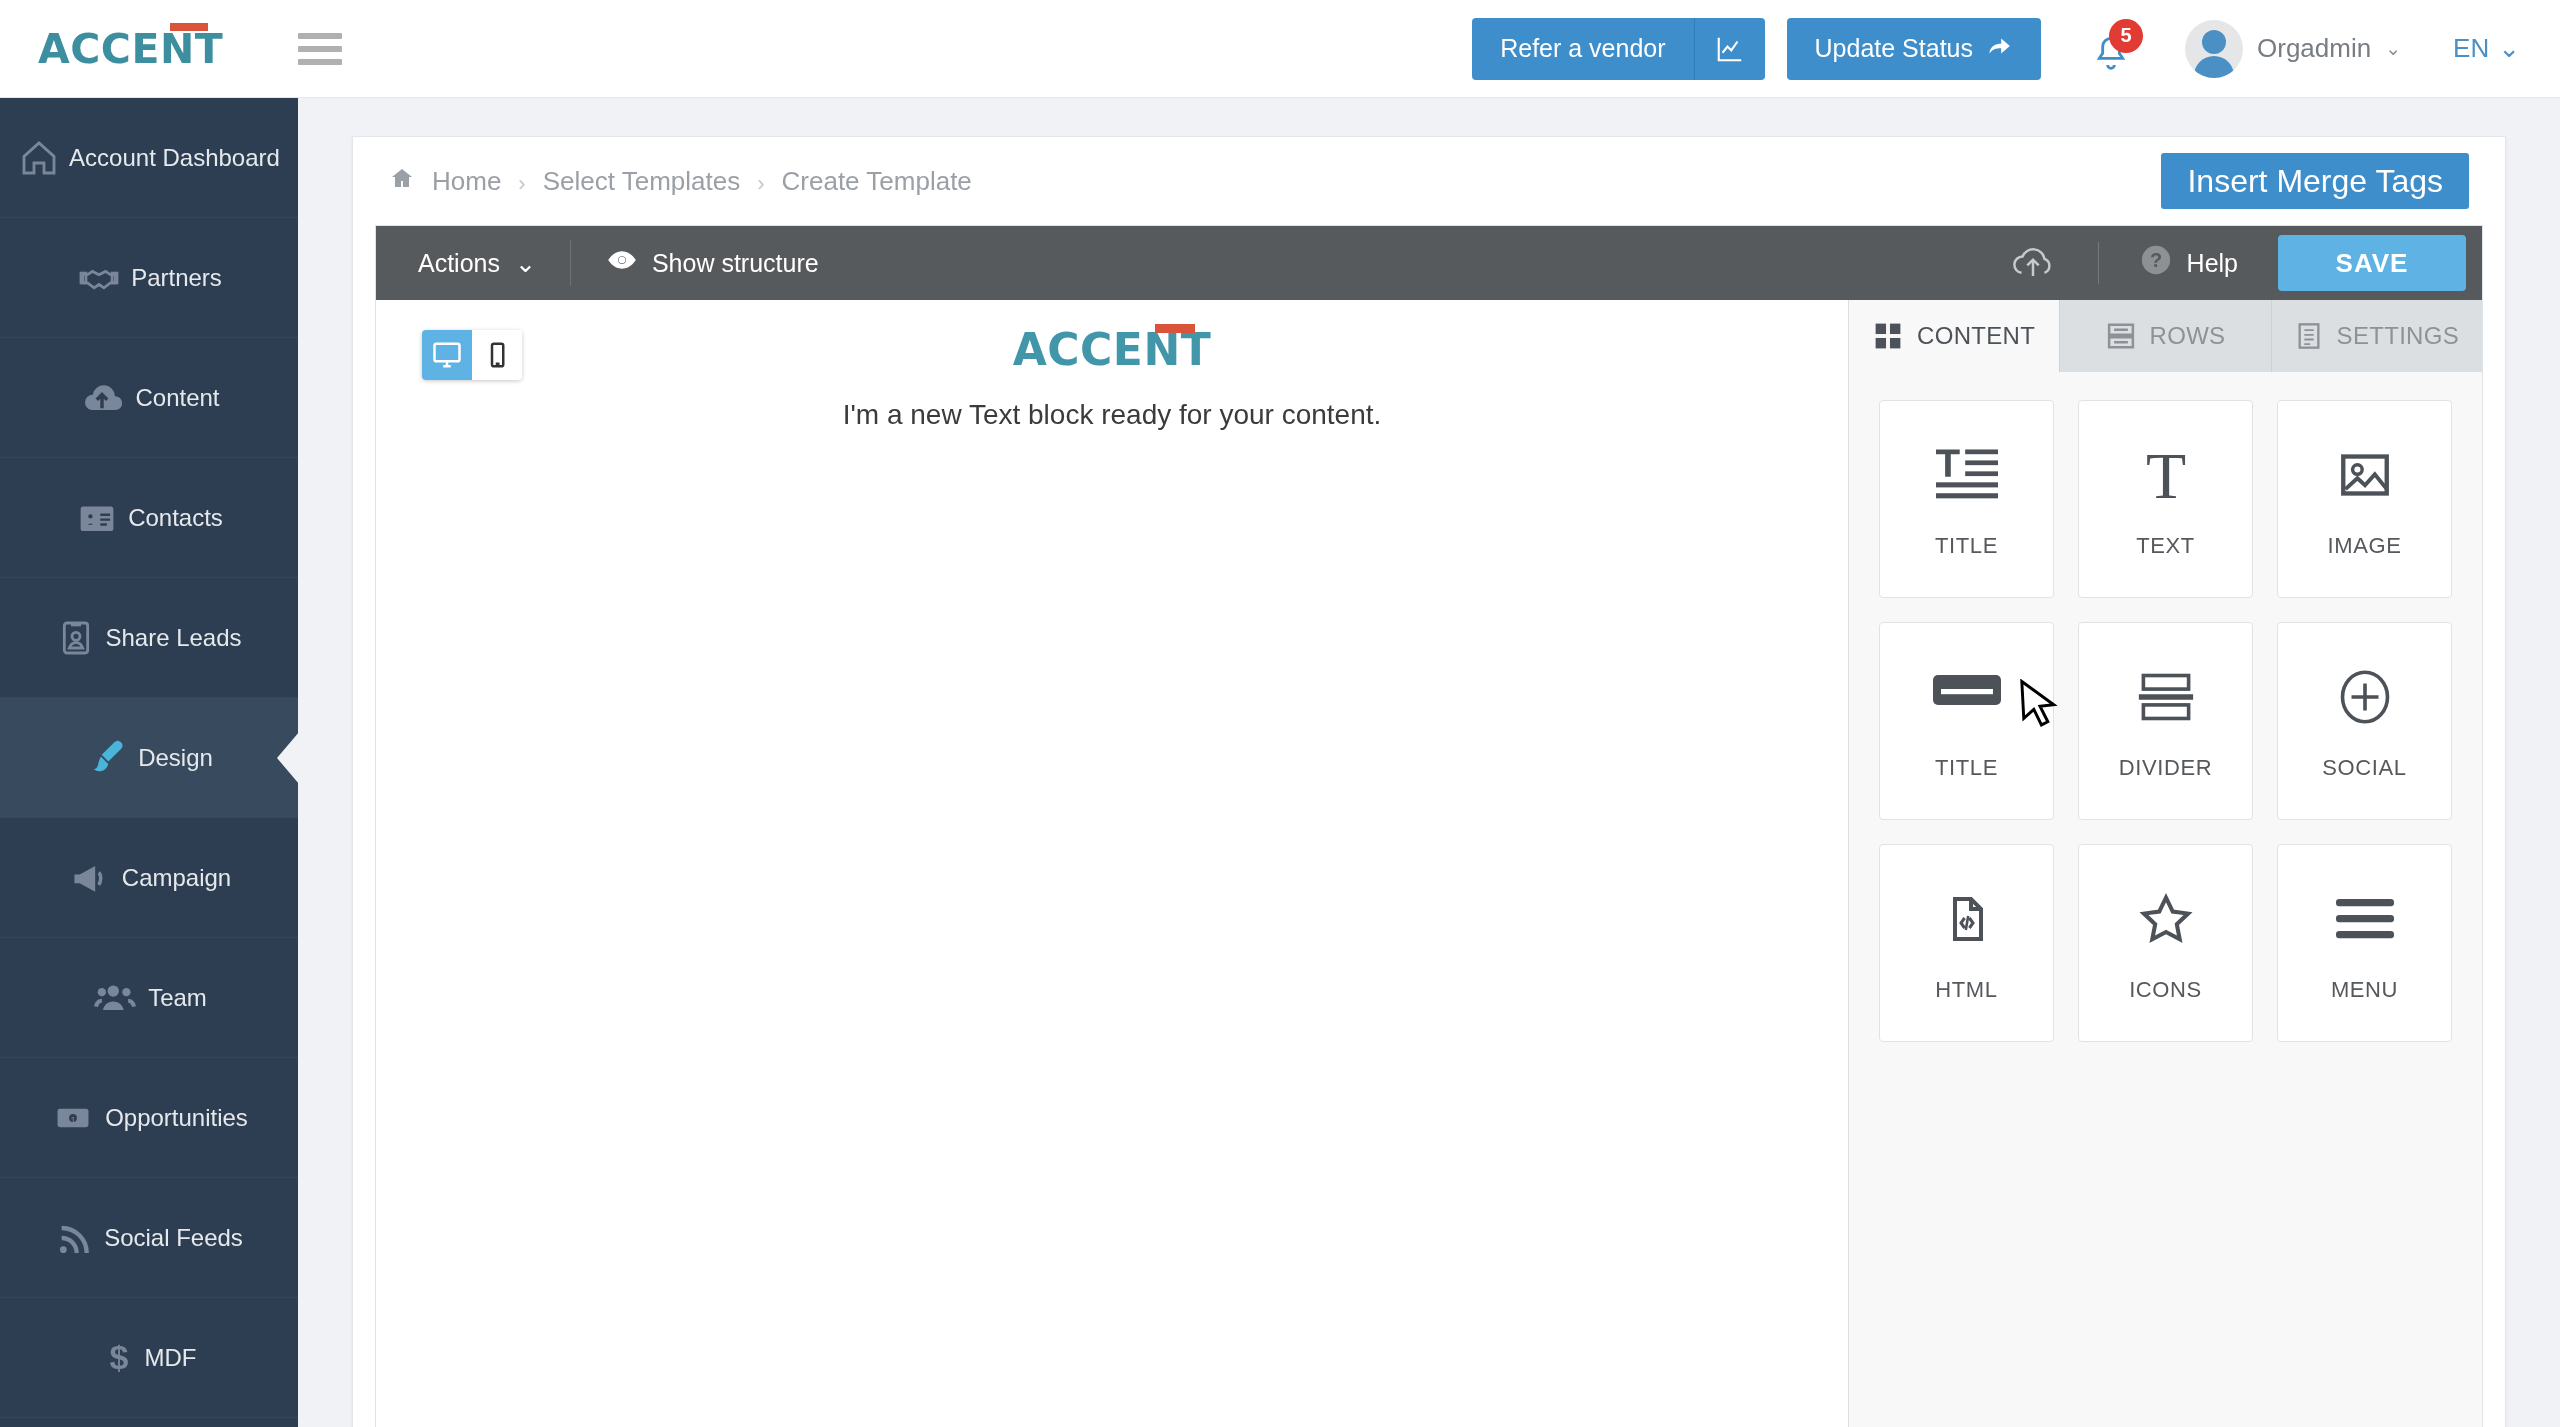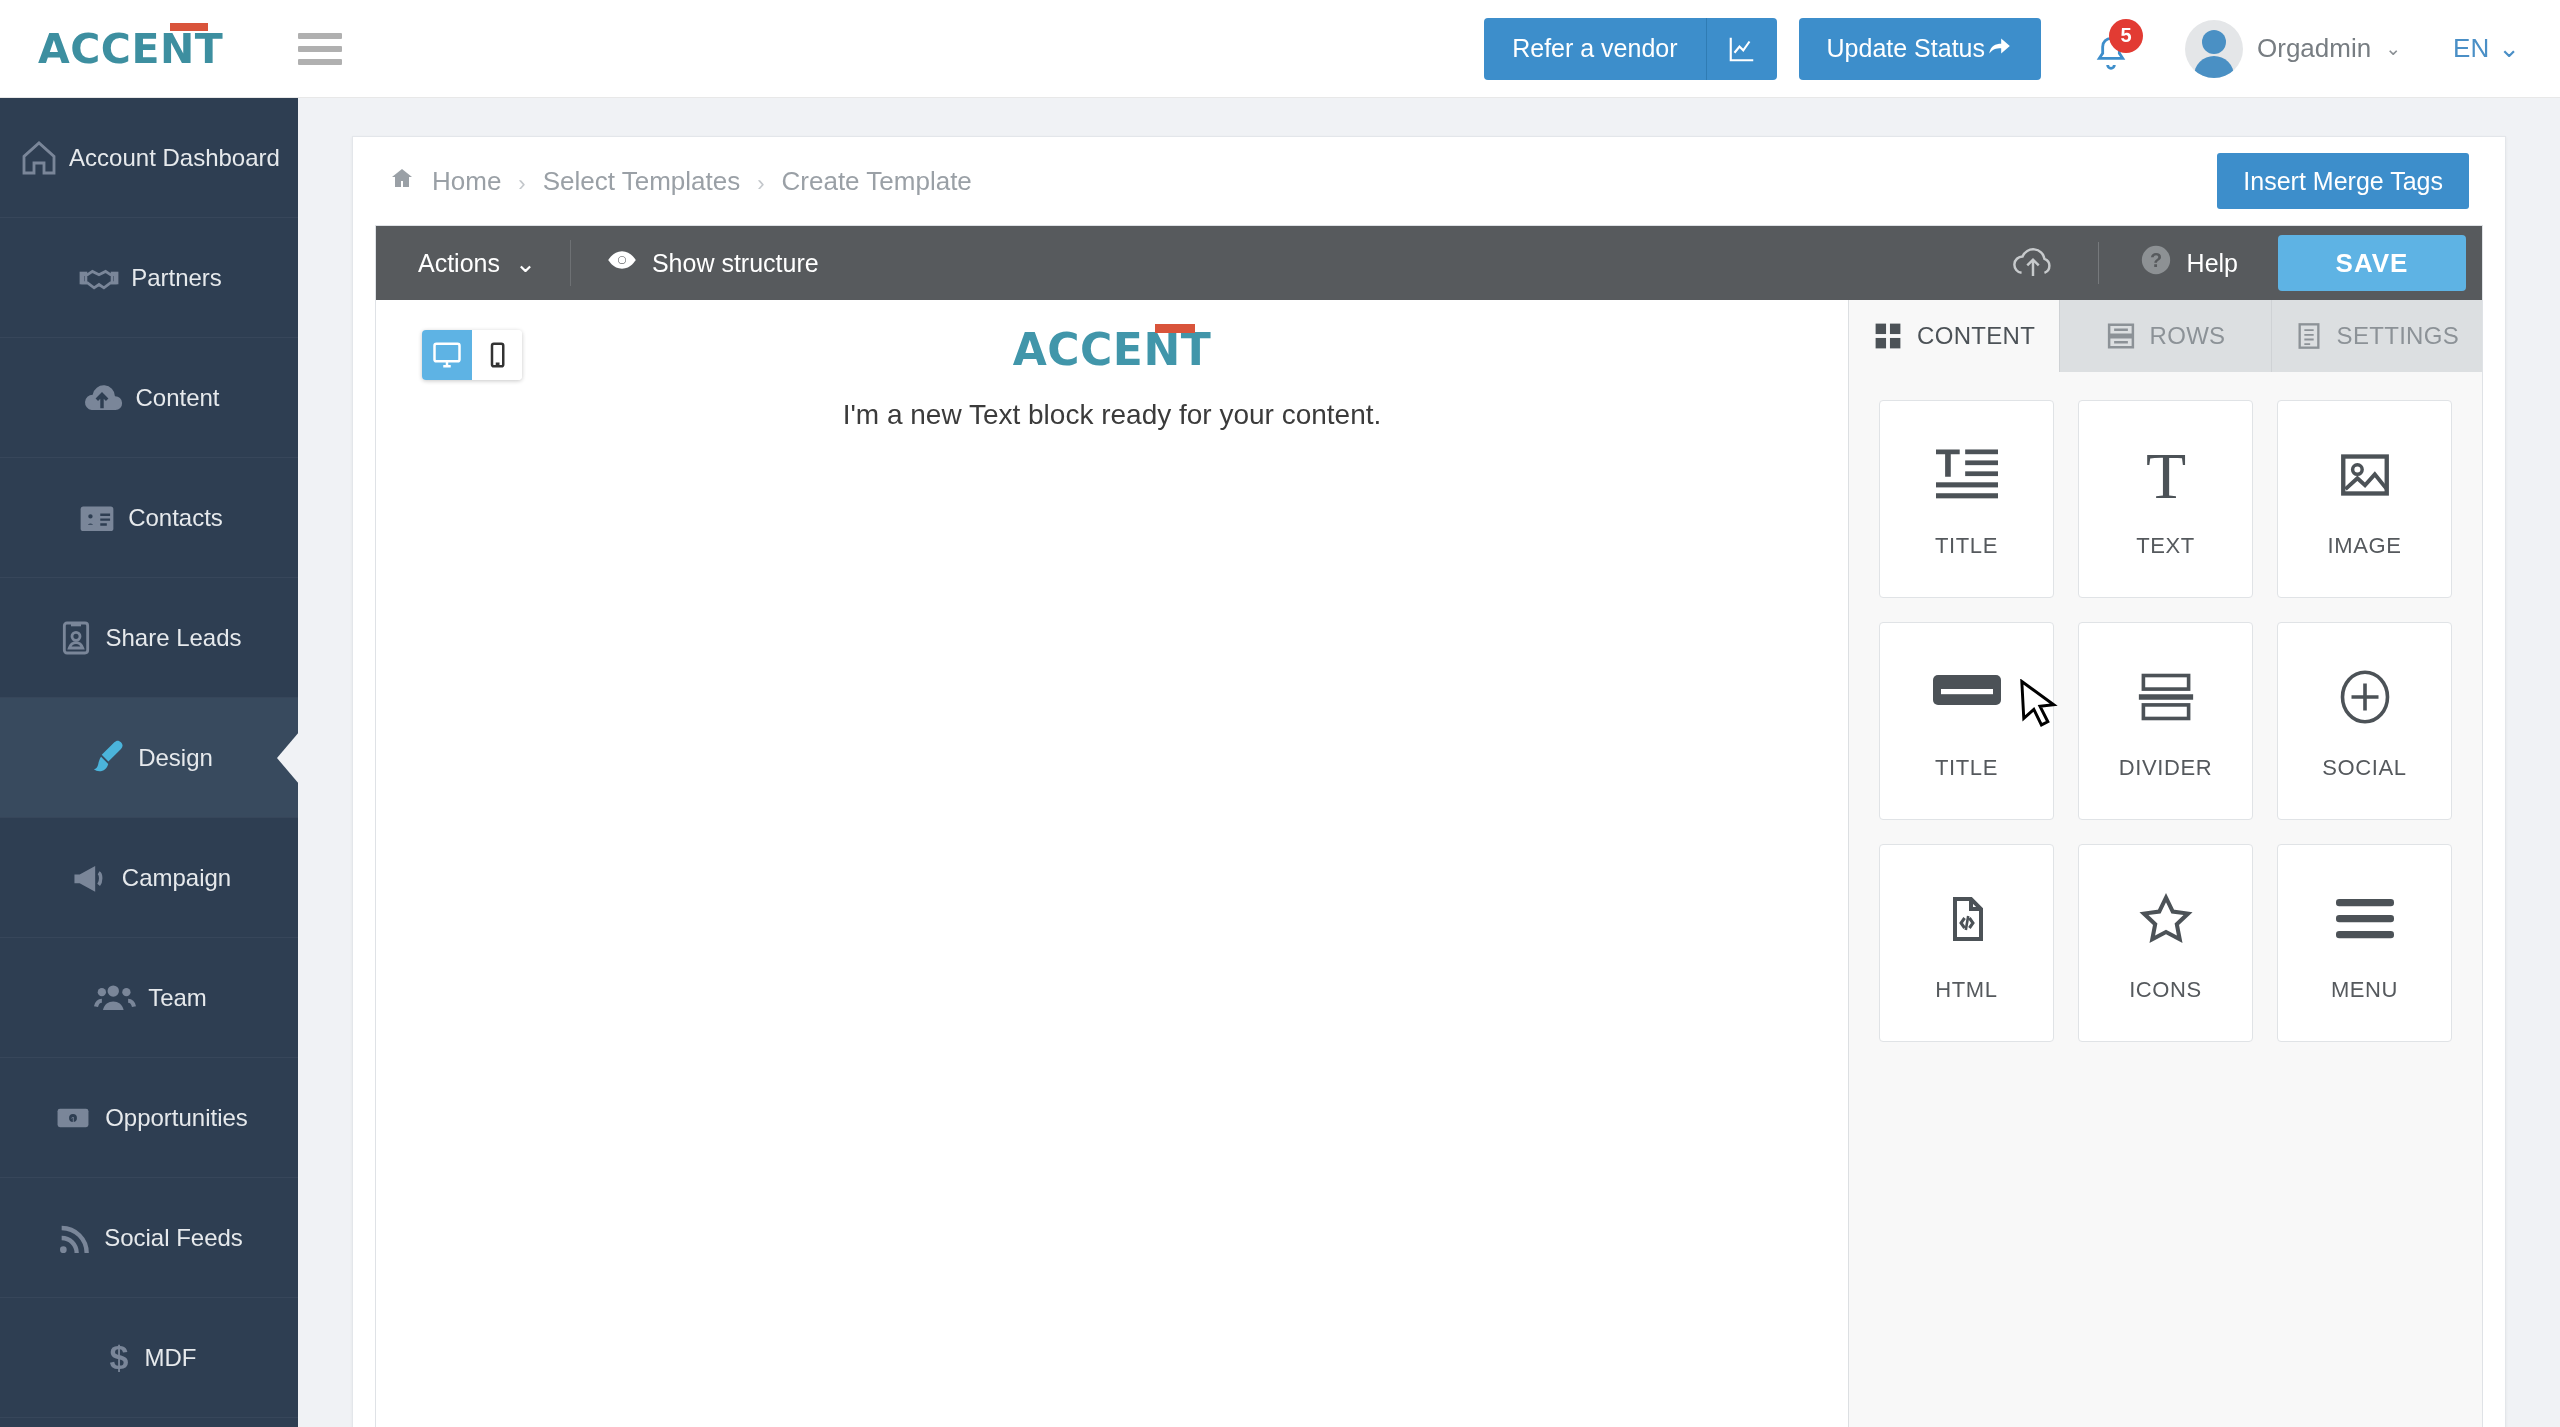--- a/index.html
+++ b/index.html
@@ -43,21 +43,21 @@
     font-size: 25px; font-family: "Liberation Sans", sans-serif;
     padding: 0 28px; height: 62px; display: flex; align-items: center;
     cursor: pointer;
   }
   .btn-refer { border-radius: 4px 0 0 4px; }
   .btn-chart {
     border-radius: 0 4px 4px 0; border-left: 1px solid #2f7cb4;
     padding: 0 20px;
   }
   .btn-update {
-    border-radius: 4px; margin-left: 22px; 
+    border-radius: 4px; margin-left: 22px; gap: 12px;
   }
   .bell-wrap {
     position: relative; margin-left: 46px; width: 48px; height: 56px; cursor: pointer;
     display: flex; align-items: flex-end; justify-content: center;
   }
   .badge {
     position: absolute; top: -2px; right: -8px;
     background: #e23b33; color: #fff; border-radius: 50%;
     width: 34px; height: 34px; font-size: 20px; font-weight: bold;
     display: flex; align-items: center; justify-content: center;
@@ -106,21 +106,21 @@
     box-shadow: 0 1px 3px rgba(0,0,0,0.06);
   }
   .crumbbar {
     height: 88px; display: flex; align-items: center; padding: 0 36px;
   }
   .crumbs { display: flex; align-items: flex-end; gap: 17px; font-size: 26px; color: #9aa0a6; }
   .crumbs a { color: #9aa0a6; text-decoration: none; cursor: pointer; }
   .crumbs .sep { color: #c3c7cb; font-size: 22px; }
   .btn-merge {
     margin-left: auto; background: #3d8ecb; color: #fff; border: none;
-    font-size: 25px; padding: 8px 26px; height: 56px; border-radius: 3px; cursor: pointer;
+    font-size: 32px; padding: 8px 26px; height: 56px; border-radius: 3px; cursor: pointer;
   }
 
   
   .editor {
     position: absolute; left: 22px; right: 22px; top: 88px; bottom: 0;
     border: 1px solid #dfe2e6; border-bottom: none; background: #fff;
   }
   .editor-toolbar {
     height: 74px; background: #575a5d; display: flex; align-items: center; color: #fff;
   }

